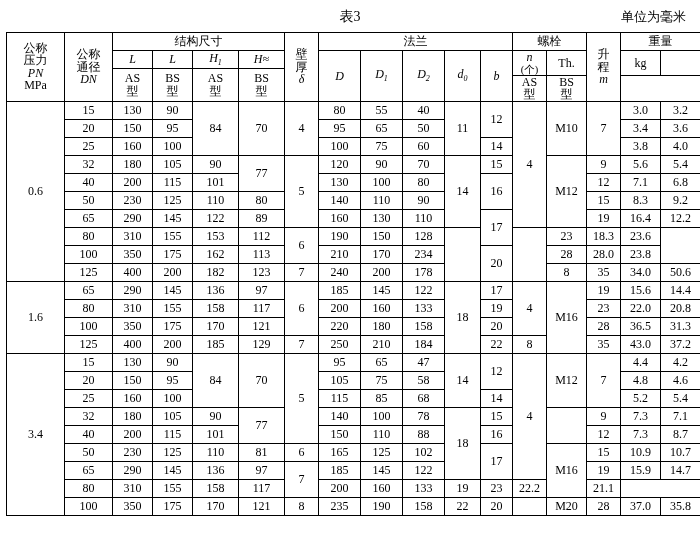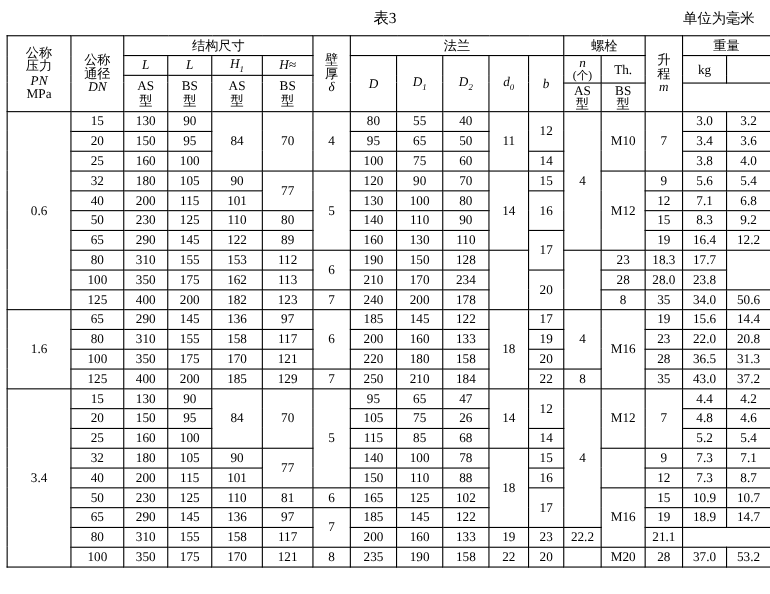--- a/index.html
+++ b/index.html
@@ -261,21 +261,21 @@
       <td>153</td>
       <td>112</td>
       <td rowspan="2">6</td>
       <td>190</td>
       <td>150</td>
       <td>128</td>
       <td rowspan="3"></td>
       <td rowspan="3"></td>
       <td>23</td>
       <td>18.3</td>
-      <td>17.7</td>
+      <td>23.6</td>
     </tr>
     <tr>
       <td>100</td>
       <td>350</td>
       <td>175</td>
       <td>162</td>
       <td>113</td>
       <td>210</td>
       <td>170</td>
       <td>234</td>
@@ -382,21 +382,21 @@
       <td rowspan="3">7</td>
       <td>4.4</td>
       <td>4.2</td>
     </tr>
     <tr>
       <td>20</td>
       <td>150</td>
       <td>95</td>
       <td>105</td>
       <td>75</td>
-      <td>26</td>
+      <td>58</td>
       <td>4.8</td>
       <td>4.6</td>
     </tr>
     <tr>
       <td>25</td>
       <td>160</td>
       <td>100</td>
       <td>115</td>
       <td>85</td>
       <td>68</td>
@@ -453,21 +453,21 @@
       <td>65</td>
       <td>290</td>
       <td>145</td>
       <td>136</td>
       <td>97</td>
       <td rowspan="2">7</td>
       <td>185</td>
       <td>145</td>
       <td>122</td>
       <td>19</td>
-      <td>18.9</td>
+      <td>15.9</td>
       <td>14.7</td>
     </tr>
     <tr>
       <td>80</td>
       <td>310</td>
       <td>155</td>
       <td>158</td>
       <td>117</td>
       <td>200</td>
       <td>160</td>
@@ -486,16 +486,16 @@
       <td>8</td>
       <td>235</td>
       <td>190</td>
       <td>158</td>
       <td>22</td>
       <td>20</td>
       <td></td>
       <td>M20</td>
       <td>28</td>
       <td>37.0</td>
-      <td>53.2</td>
+      <td>35.8</td>
     </tr>
   </tbody>
 </table>
 
 </body></html>

